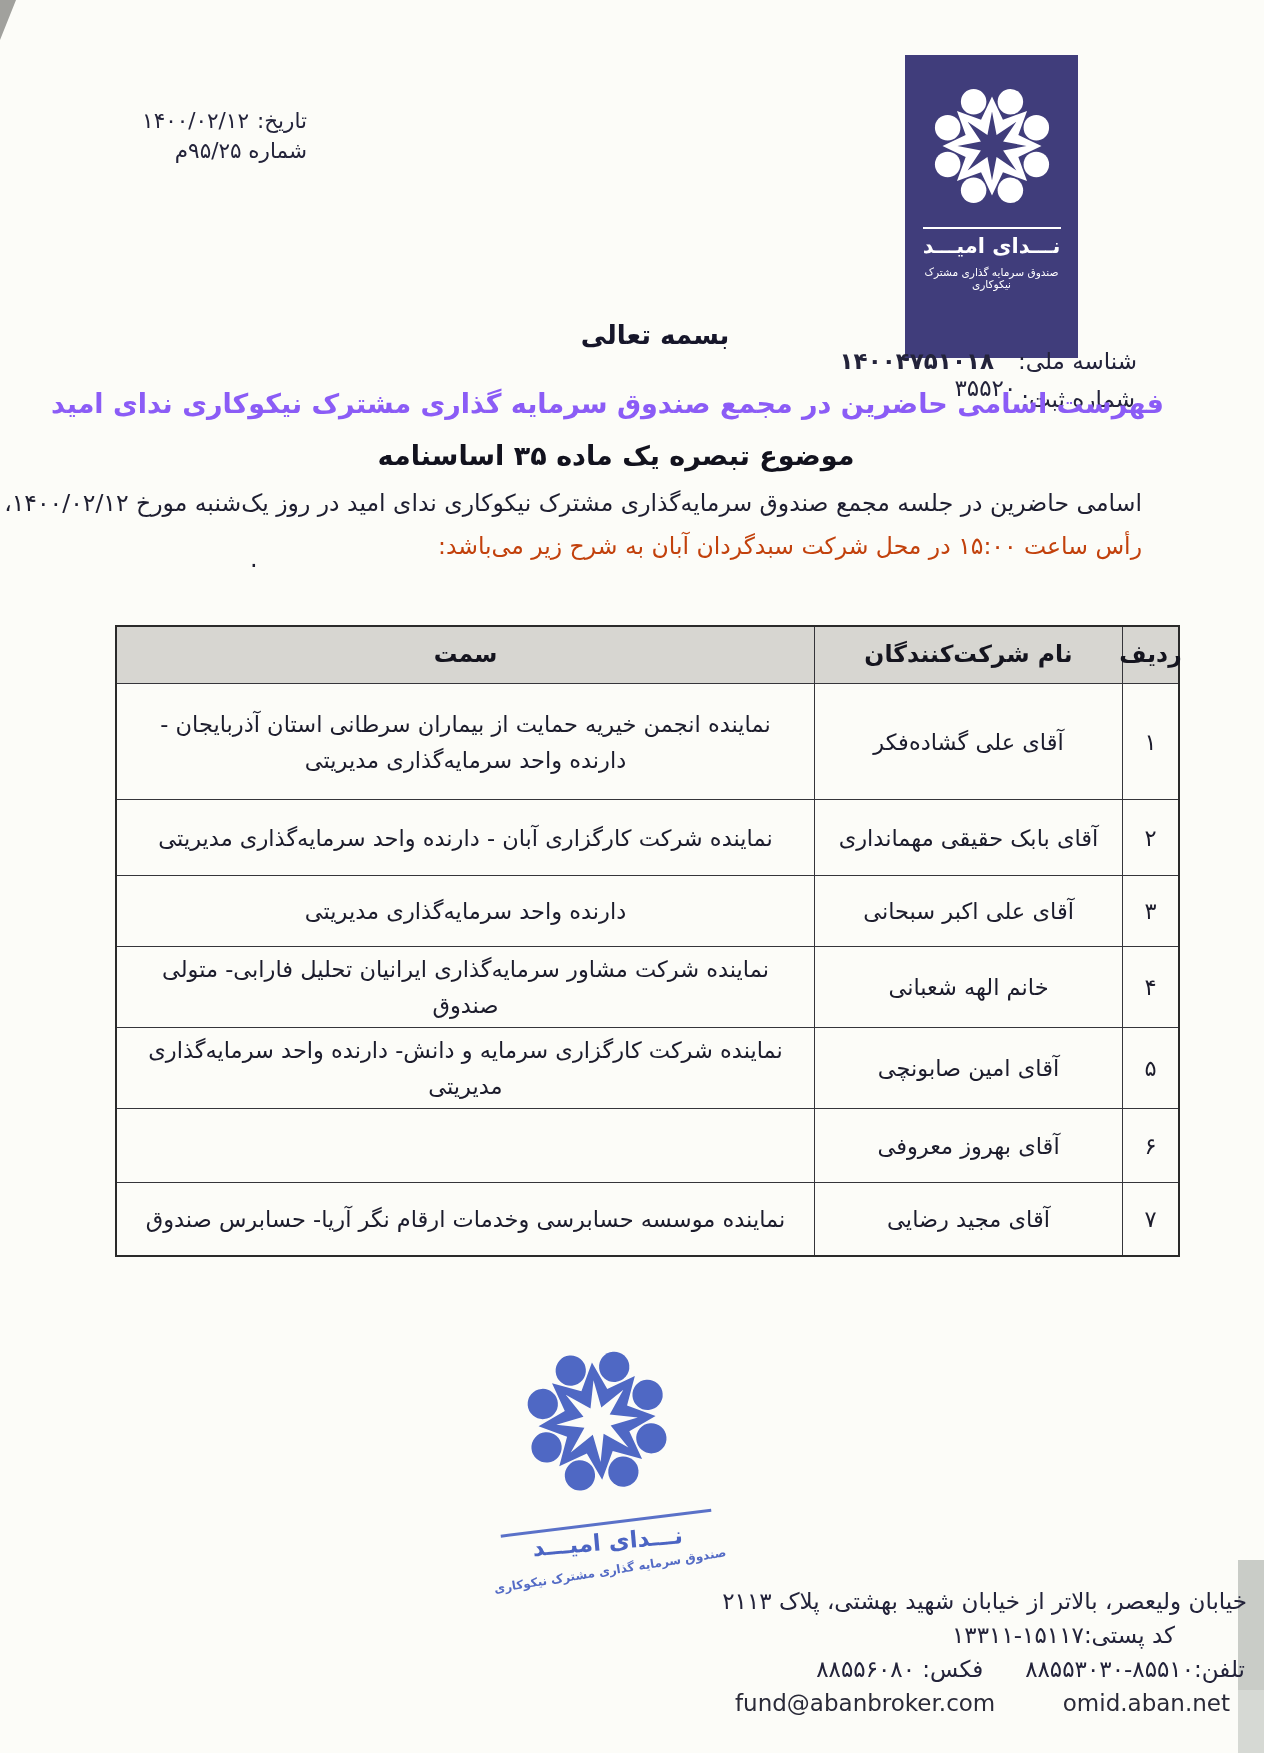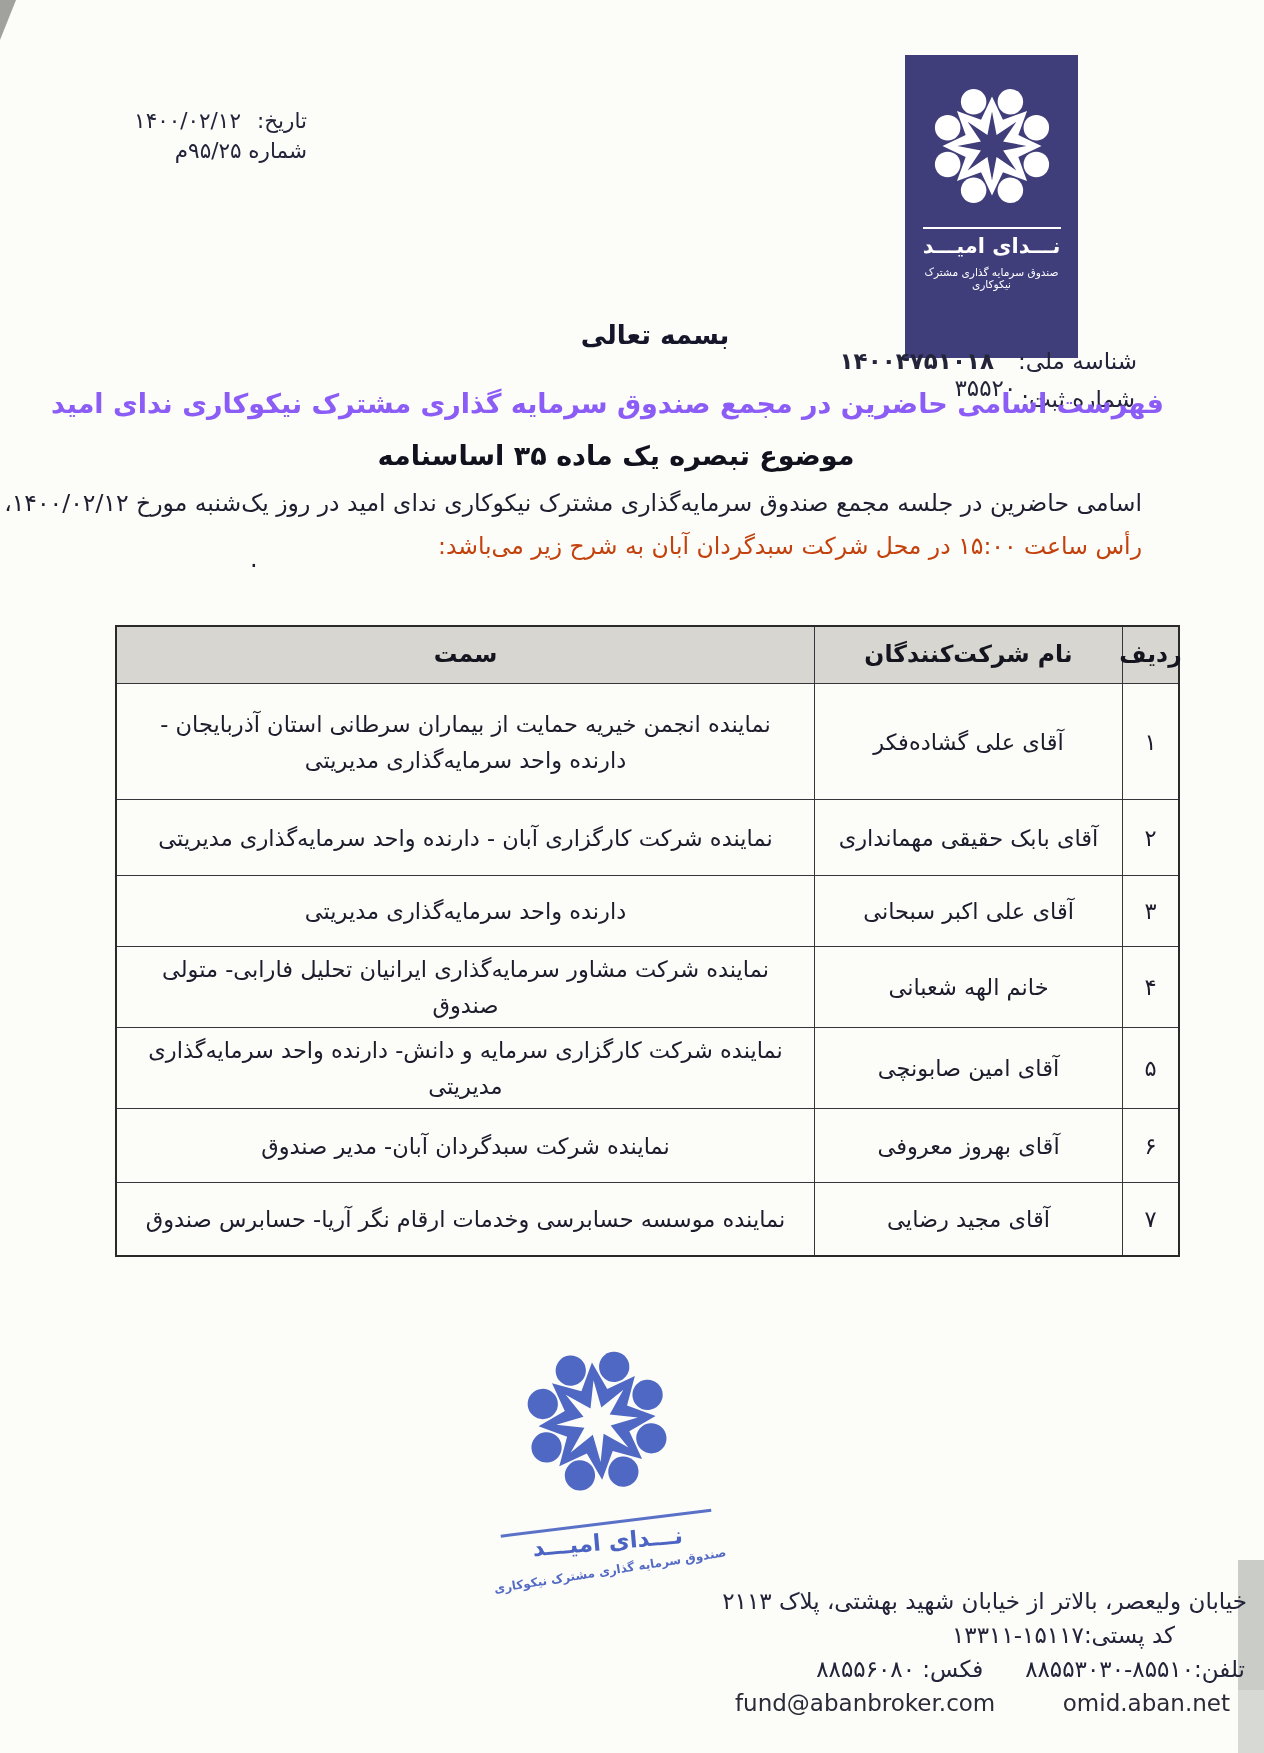--- a/index.html
+++ b/index.html
@@ -7,21 +7,21 @@
         font-family:"DejaVu Sans",sans-serif;color:#1d1d28;}
   .abs{position:absolute;}
   
   #corner-mark{left:0;top:0;width:16px;height:40px;background:#8a8a86;
     clip-path:polygon(0 0,100% 0,0 100%);opacity:.8;}
   #edge-strip{right:0;top:1560px;width:26px;height:193px;background:#c9ccc7;}
   #edge-strip2{right:0;top:1690px;width:26px;height:63px;background:#d6d9d4;}
 
   
   #dateline{left:112px;top:106px;width:195px;direction:rtl;font-size:21.5px;line-height:30px;color:#23233a;}
-  #dateline .val{margin-right:16px;}
+  #dateline .val{margin-right:8px;}
 
   
   #logo-box{left:905px;top:55px;width:173px;height:303px;text-align:center;}
   #logo-box svg{display:block;margin:16px auto 0;}
   .logo-line{width:138px;height:2px;background:#fff;margin:6px auto 0;}
   .logo-name{color:#fff;font-size:21px;font-weight:bold;margin-top:5px;letter-spacing:.5px;direction:rtl;}
   .logo-sub{color:#fff;font-size:10.6px;margin-top:8px;direction:rtl;}
 
   #basmala{left:505px;top:320px;width:300px;text-align:center;font-size:26px;font-weight:bold;color:#16162a;}
 
@@ -142,21 +142,20 @@
       <div class="cell c-pos">نماینده شرکت مشاور سرمایه‌گذاری ایرانیان تحلیل فارابی- متولی صندوق</div>
     </div>
     <div class="trow" style="min-height:72px;">
       <div class="cell c-no">۵</div>
       <div class="cell c-name">آقای امین صابونچی</div>
       <div class="cell c-pos">نماینده شرکت کارگزاری سرمایه و دانش- دارنده واحد سرمایه‌گذاری مدیریتی</div>
     </div>
     <div class="trow" style="min-height:73px;">
       <div class="cell c-no">۶</div>
       <div class="cell c-name">آقای بهروز معروفی</div>
-      <div class="cell c-pos">نماینده شرکت سبدگردان آبان- مدیر صندوق</div>
     </div>
     <div class="trow" style="min-height:72px;">
       <div class="cell c-no">۷</div>
       <div class="cell c-name">آقای مجید رضایی</div>
       <div class="cell c-pos">نماینده موسسه حسابرسی وخدمات ارقام نگر آریا- حسابرس صندوق</div>
     </div>
   </div>
 
   <div class="abs" id="stamp" style="color:#3d58bf;">
     <svg width="178" height="178" viewBox="0 0 200 200">

